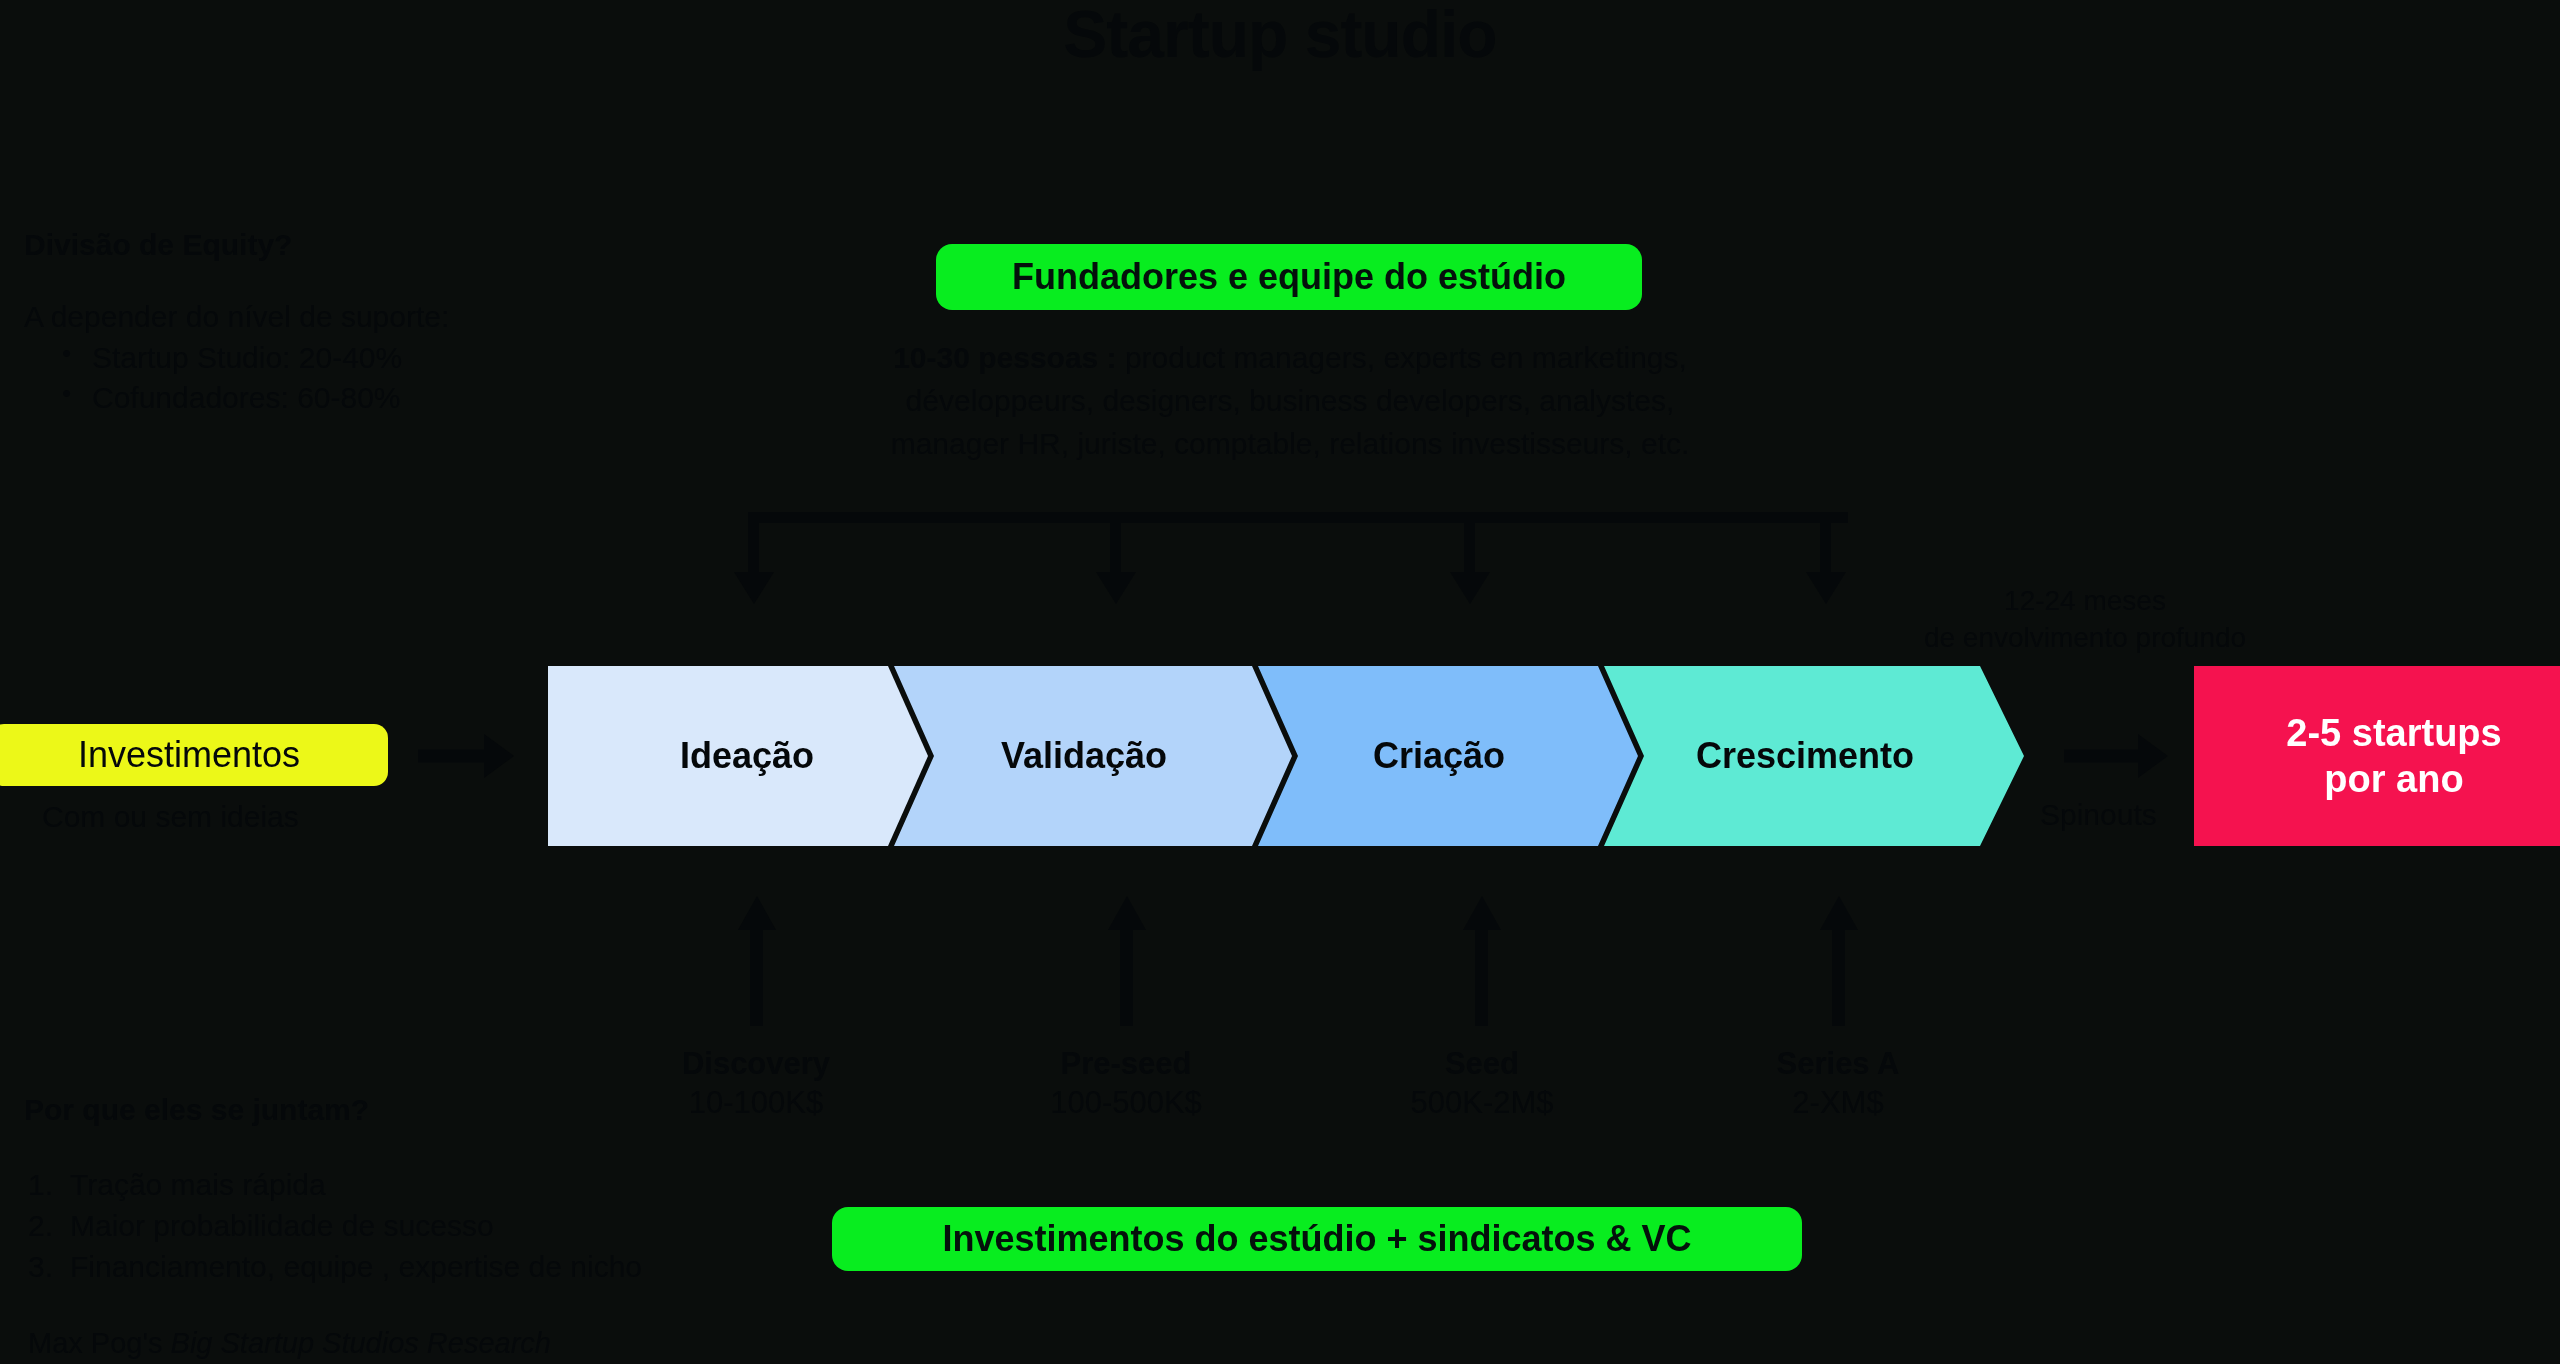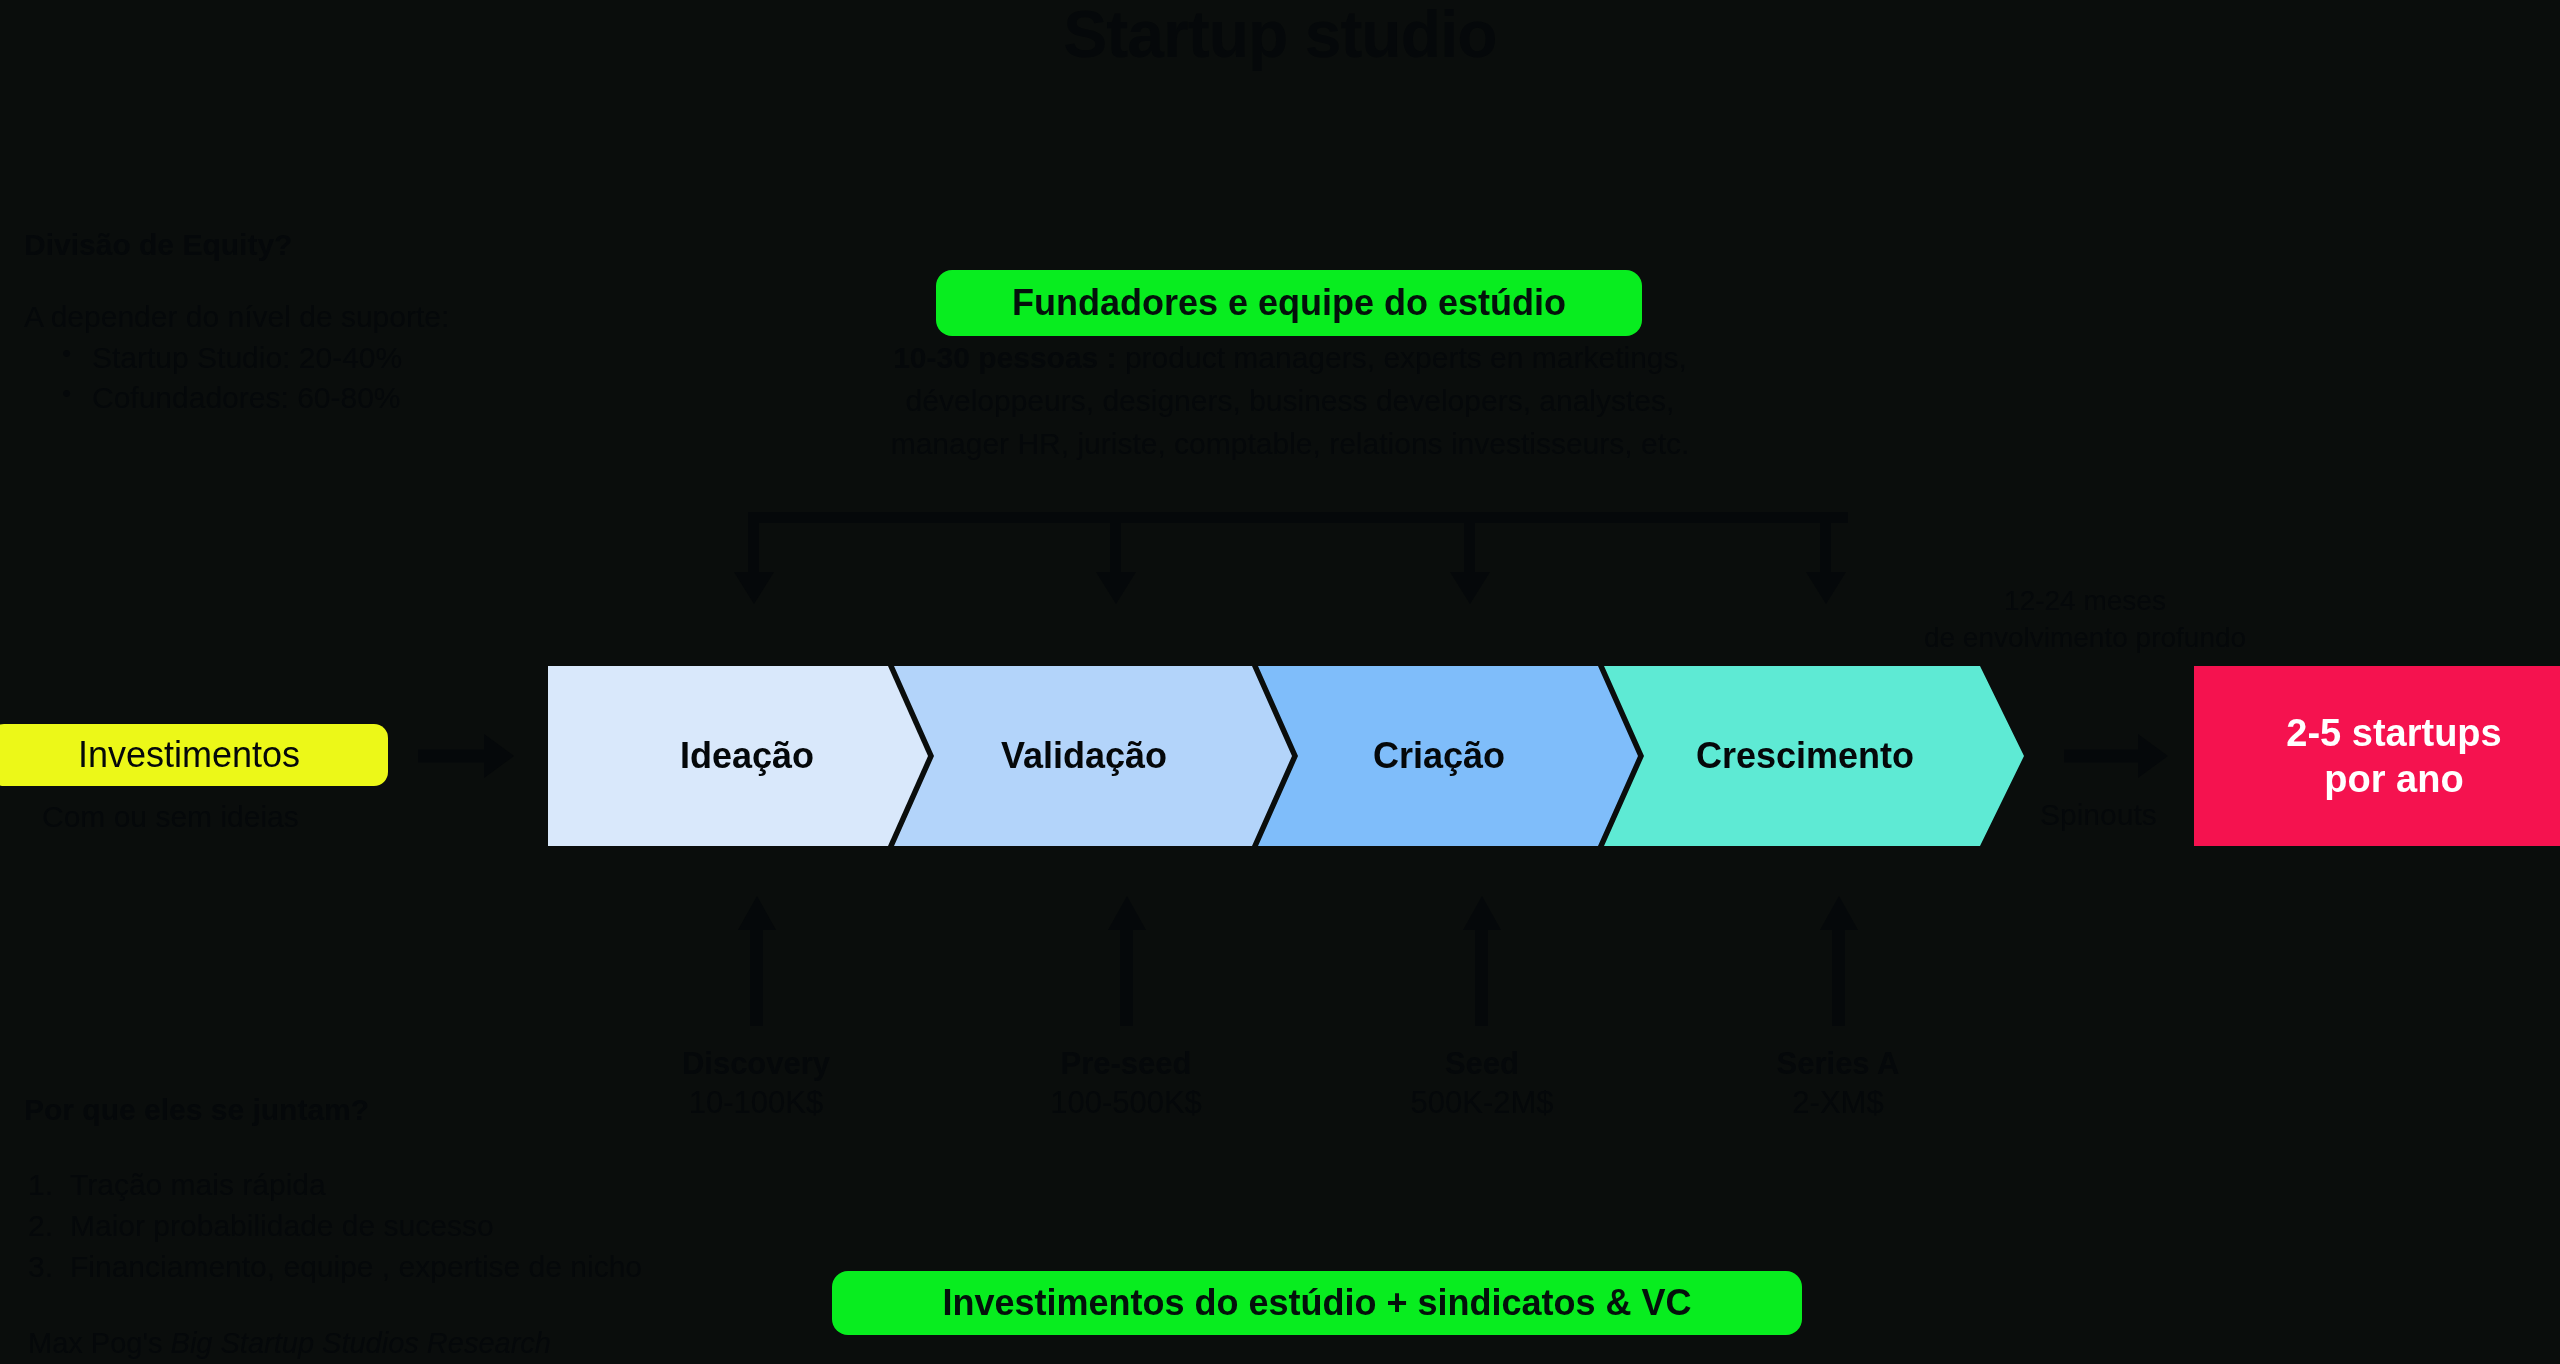--- a/index.html
+++ b/index.html
@@ -59,24 +59,23 @@
     background:#08ed1f;
     border-radius:16px;
     display:flex; align-items:center; justify-content:center;
     color:#04110b;
     font-weight:bold;
   }
   #founders-pill{
     left:936px; top:244px;
     width:706px; height:66px;
     font-size:36px;
-    margin-top:26px;
   }
   #invest-pill{
-    left:832px; top:1271px;
+    left:832px; top:1207px;
     width:970px; height:64px;
     font-size:36px;
   }
 
   
   #team-desc{
     position:absolute;
     left:680px; top:336px;
     width:1220px;
     text-align:center;

